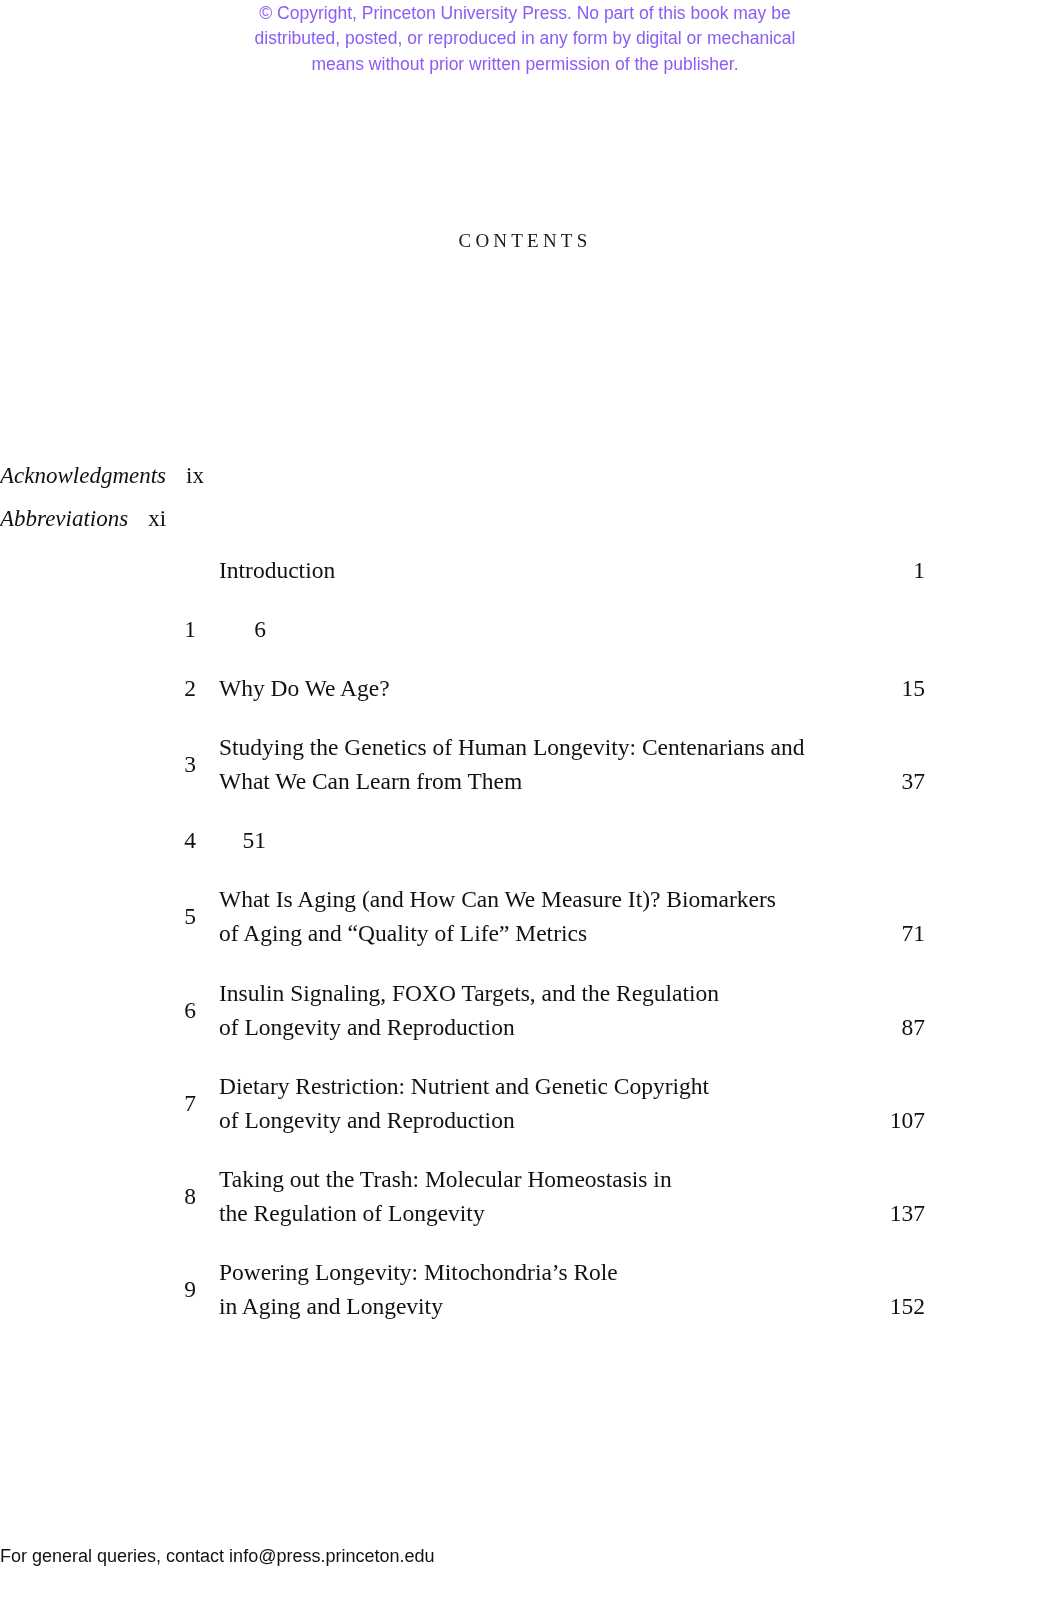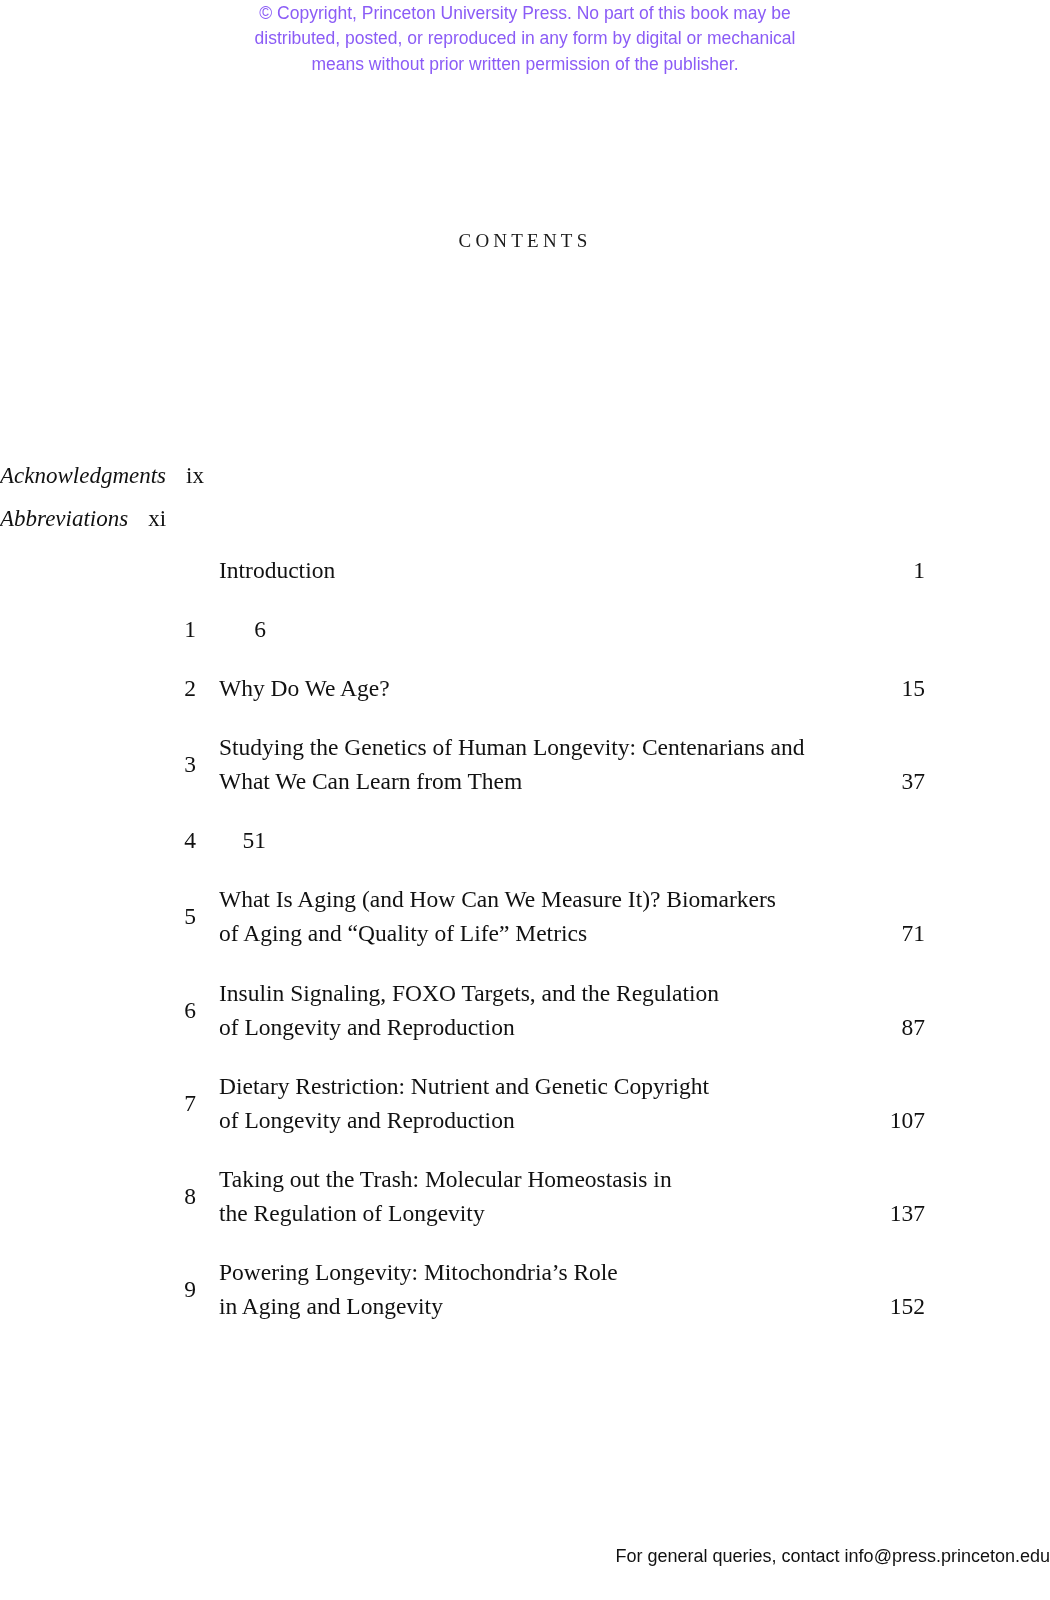--- a/index.html
+++ b/index.html
@@ -110,21 +110,21 @@
   .toc-entry.intro .toc-page {
     align-self: flex-start;
   }
 
   
   .footer {
     position: absolute;
     bottom: 33px;
     left: 0;
     width: 1050px;
-    text-align: right;
+    text-align: left;
     font-family: "Liberation Sans", sans-serif;
     font-size: 18px;
     color: #111;
   }
 </style>
 </head>
 <body>
 
 <div class="page">
 

